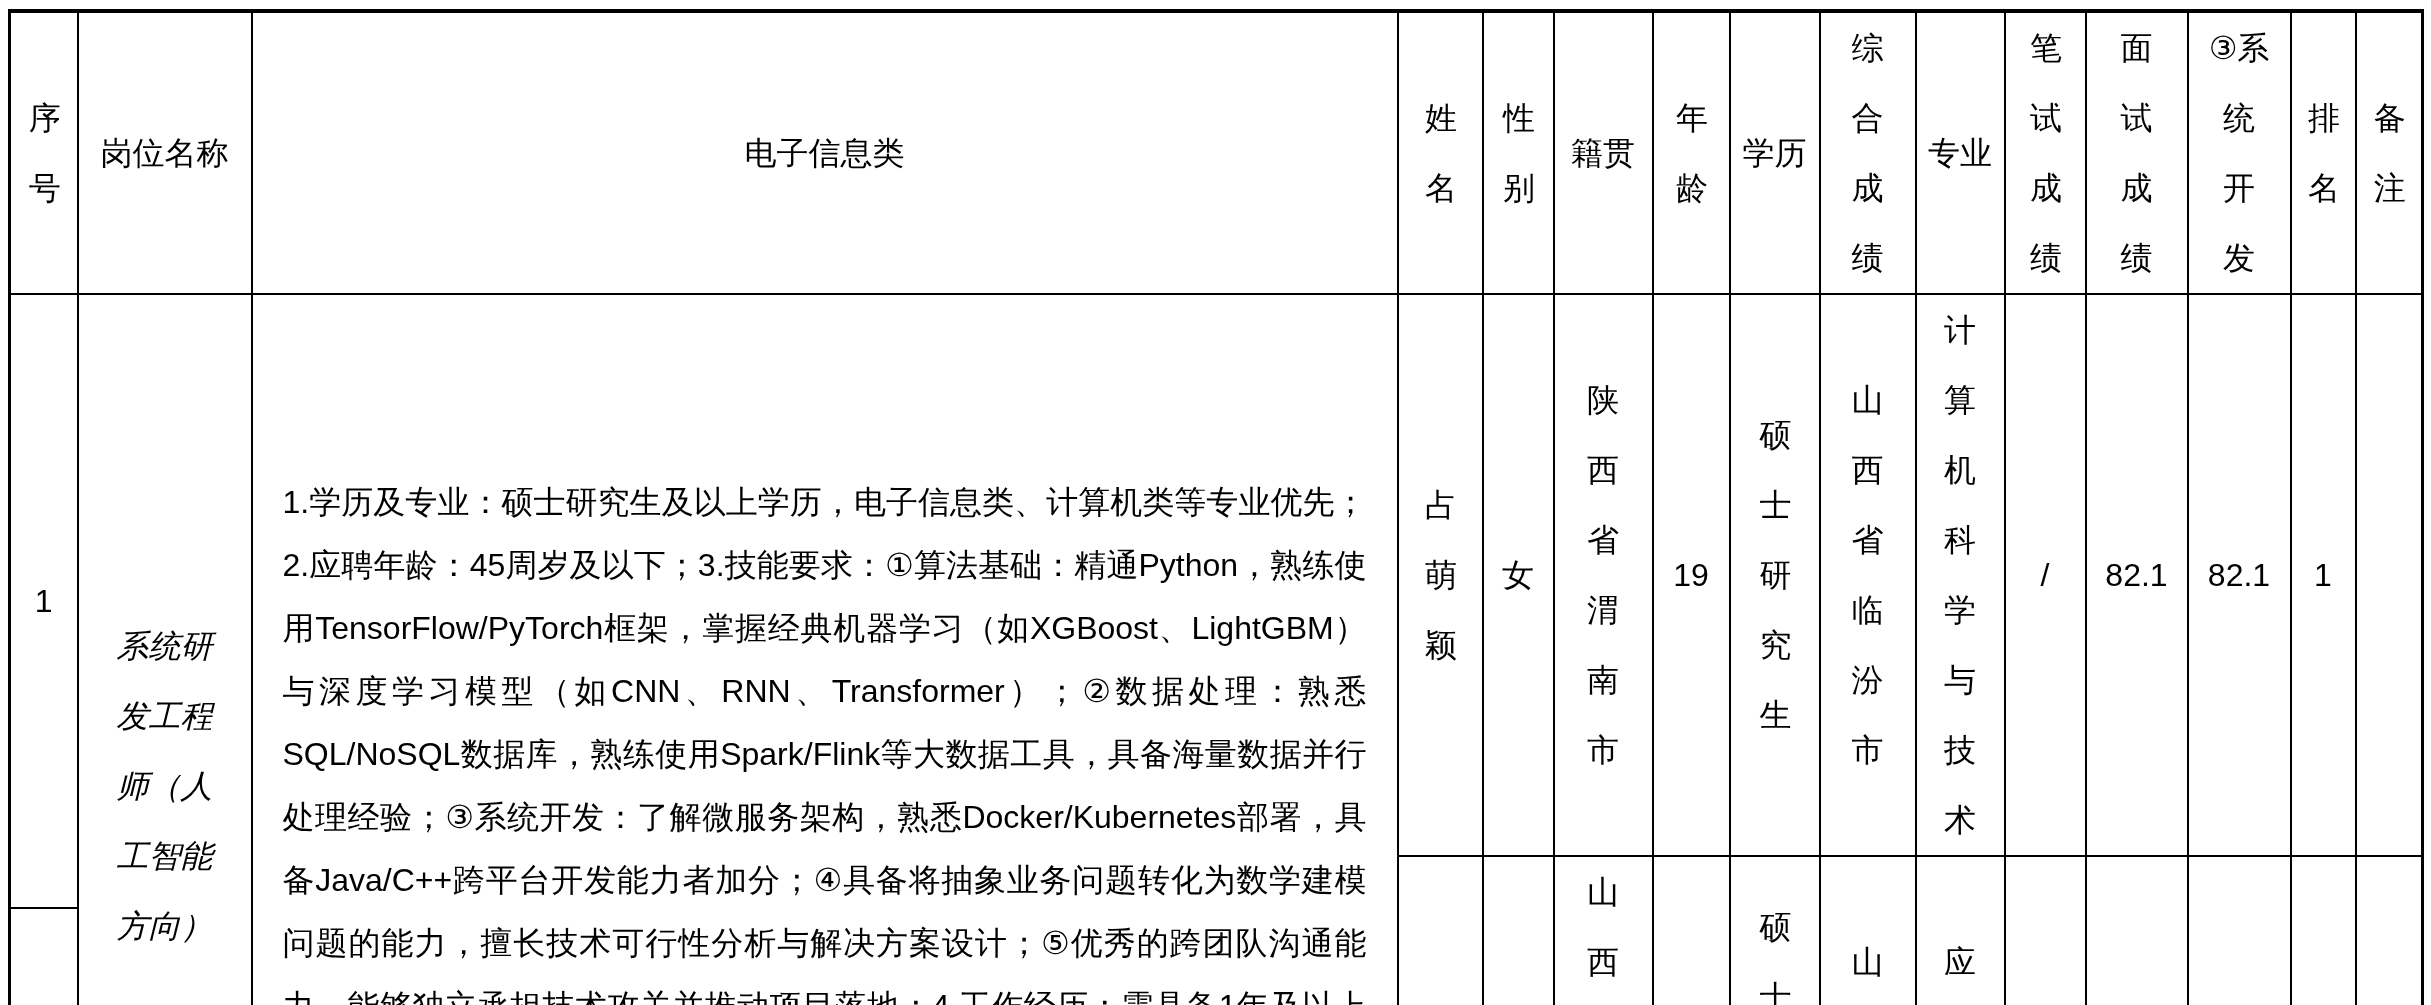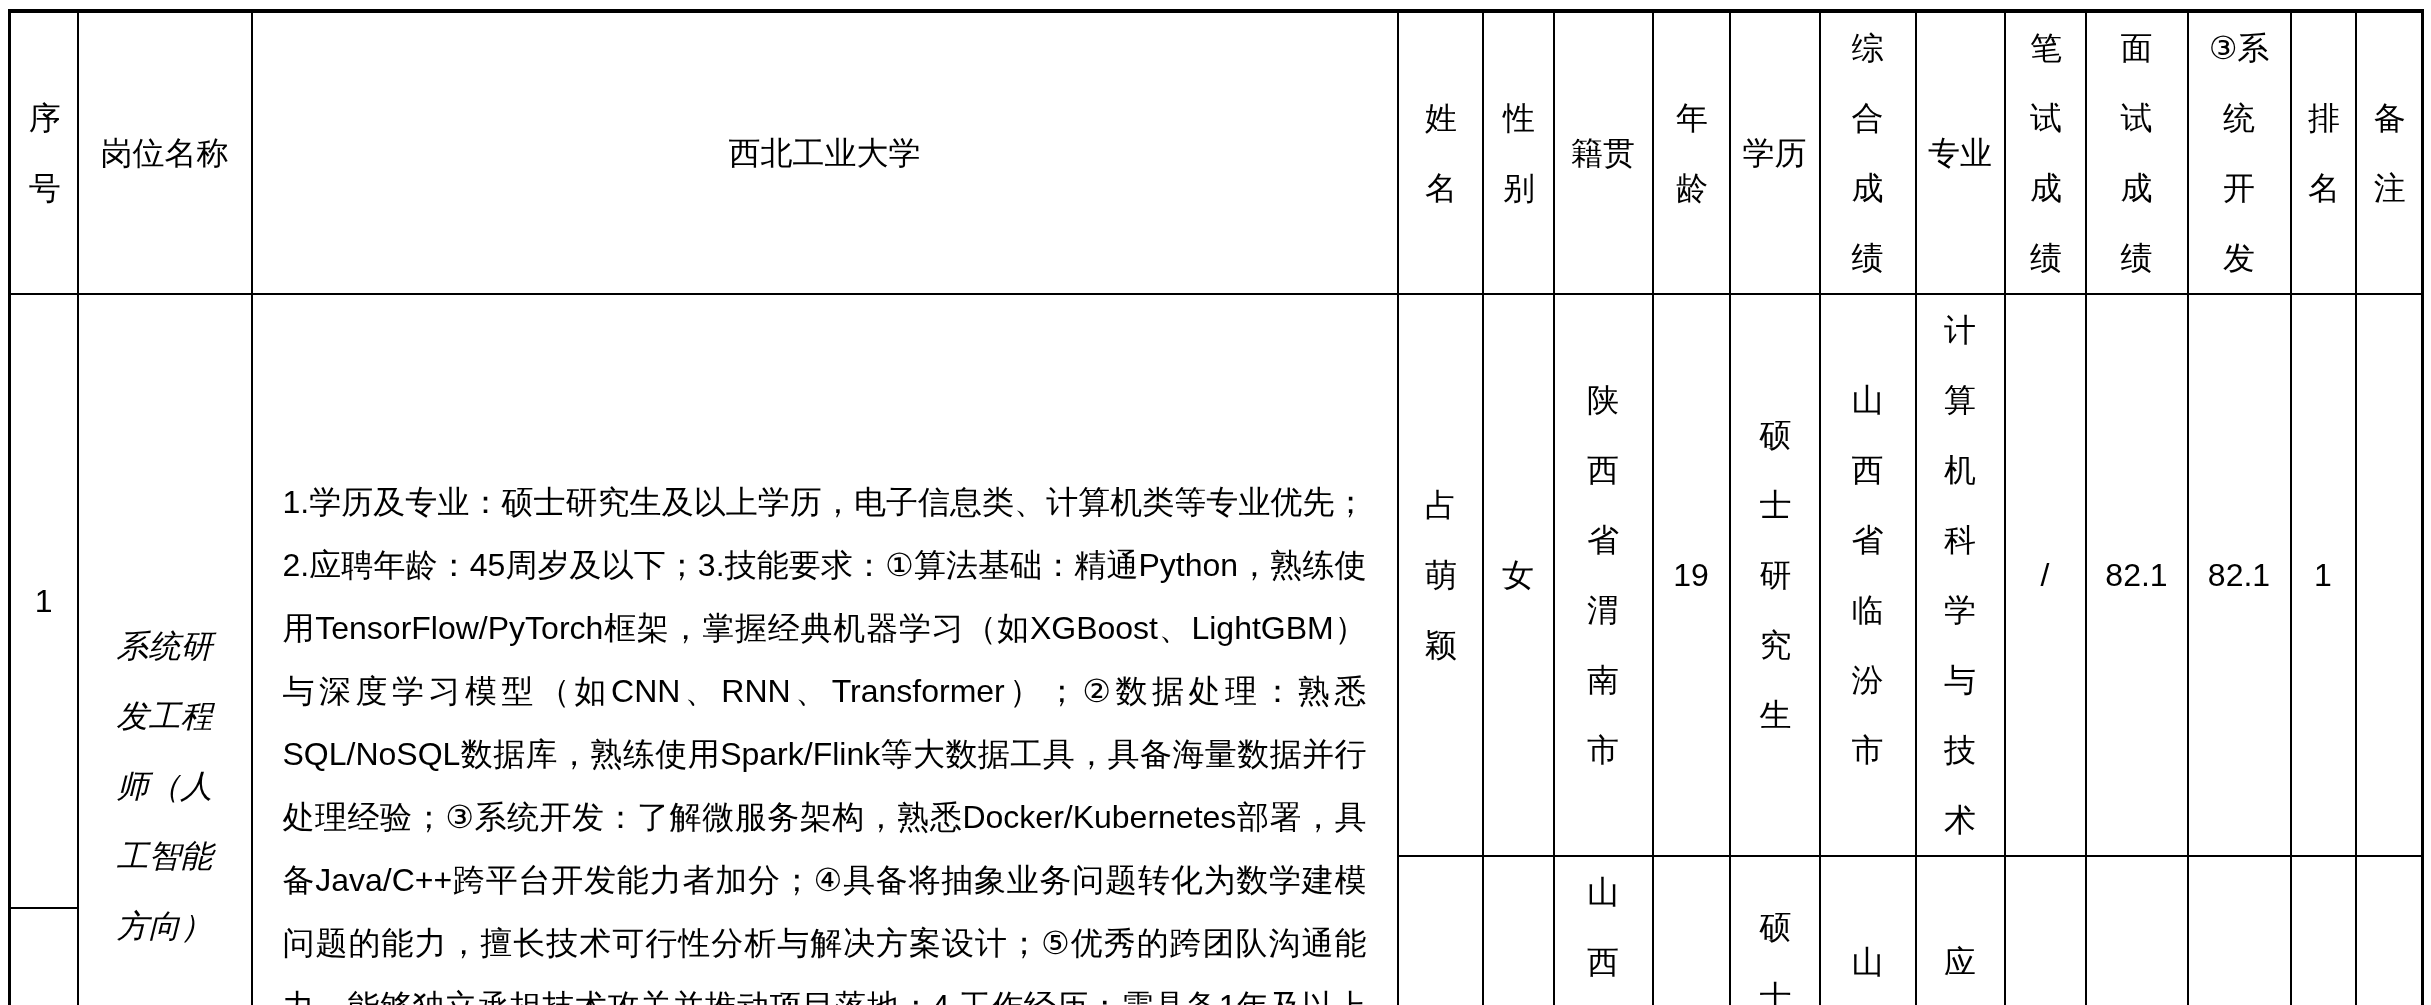--- a/index.html
+++ b/index.html
@@ -56,21 +56,21 @@
     <col style="width:103px">
       <col style="width:65px">
       <col style="width:67px">
   </colgroup>
   <thead>
     <tr class="hrow">
       <th>
           <div class="w1">序号</div>
         </th>
       <th>岗位名称</th>
-      <th>西北工业大学</th>
+      <th>电子信息类</th>
       <th>
           <div class="w1">姓名</div>
         </th>
       <th>
           <div class="w1">性别</div>
         </th>
       <th>籍贯</th>
       <th>
           <div class="w1">年龄</div>
         </th>

